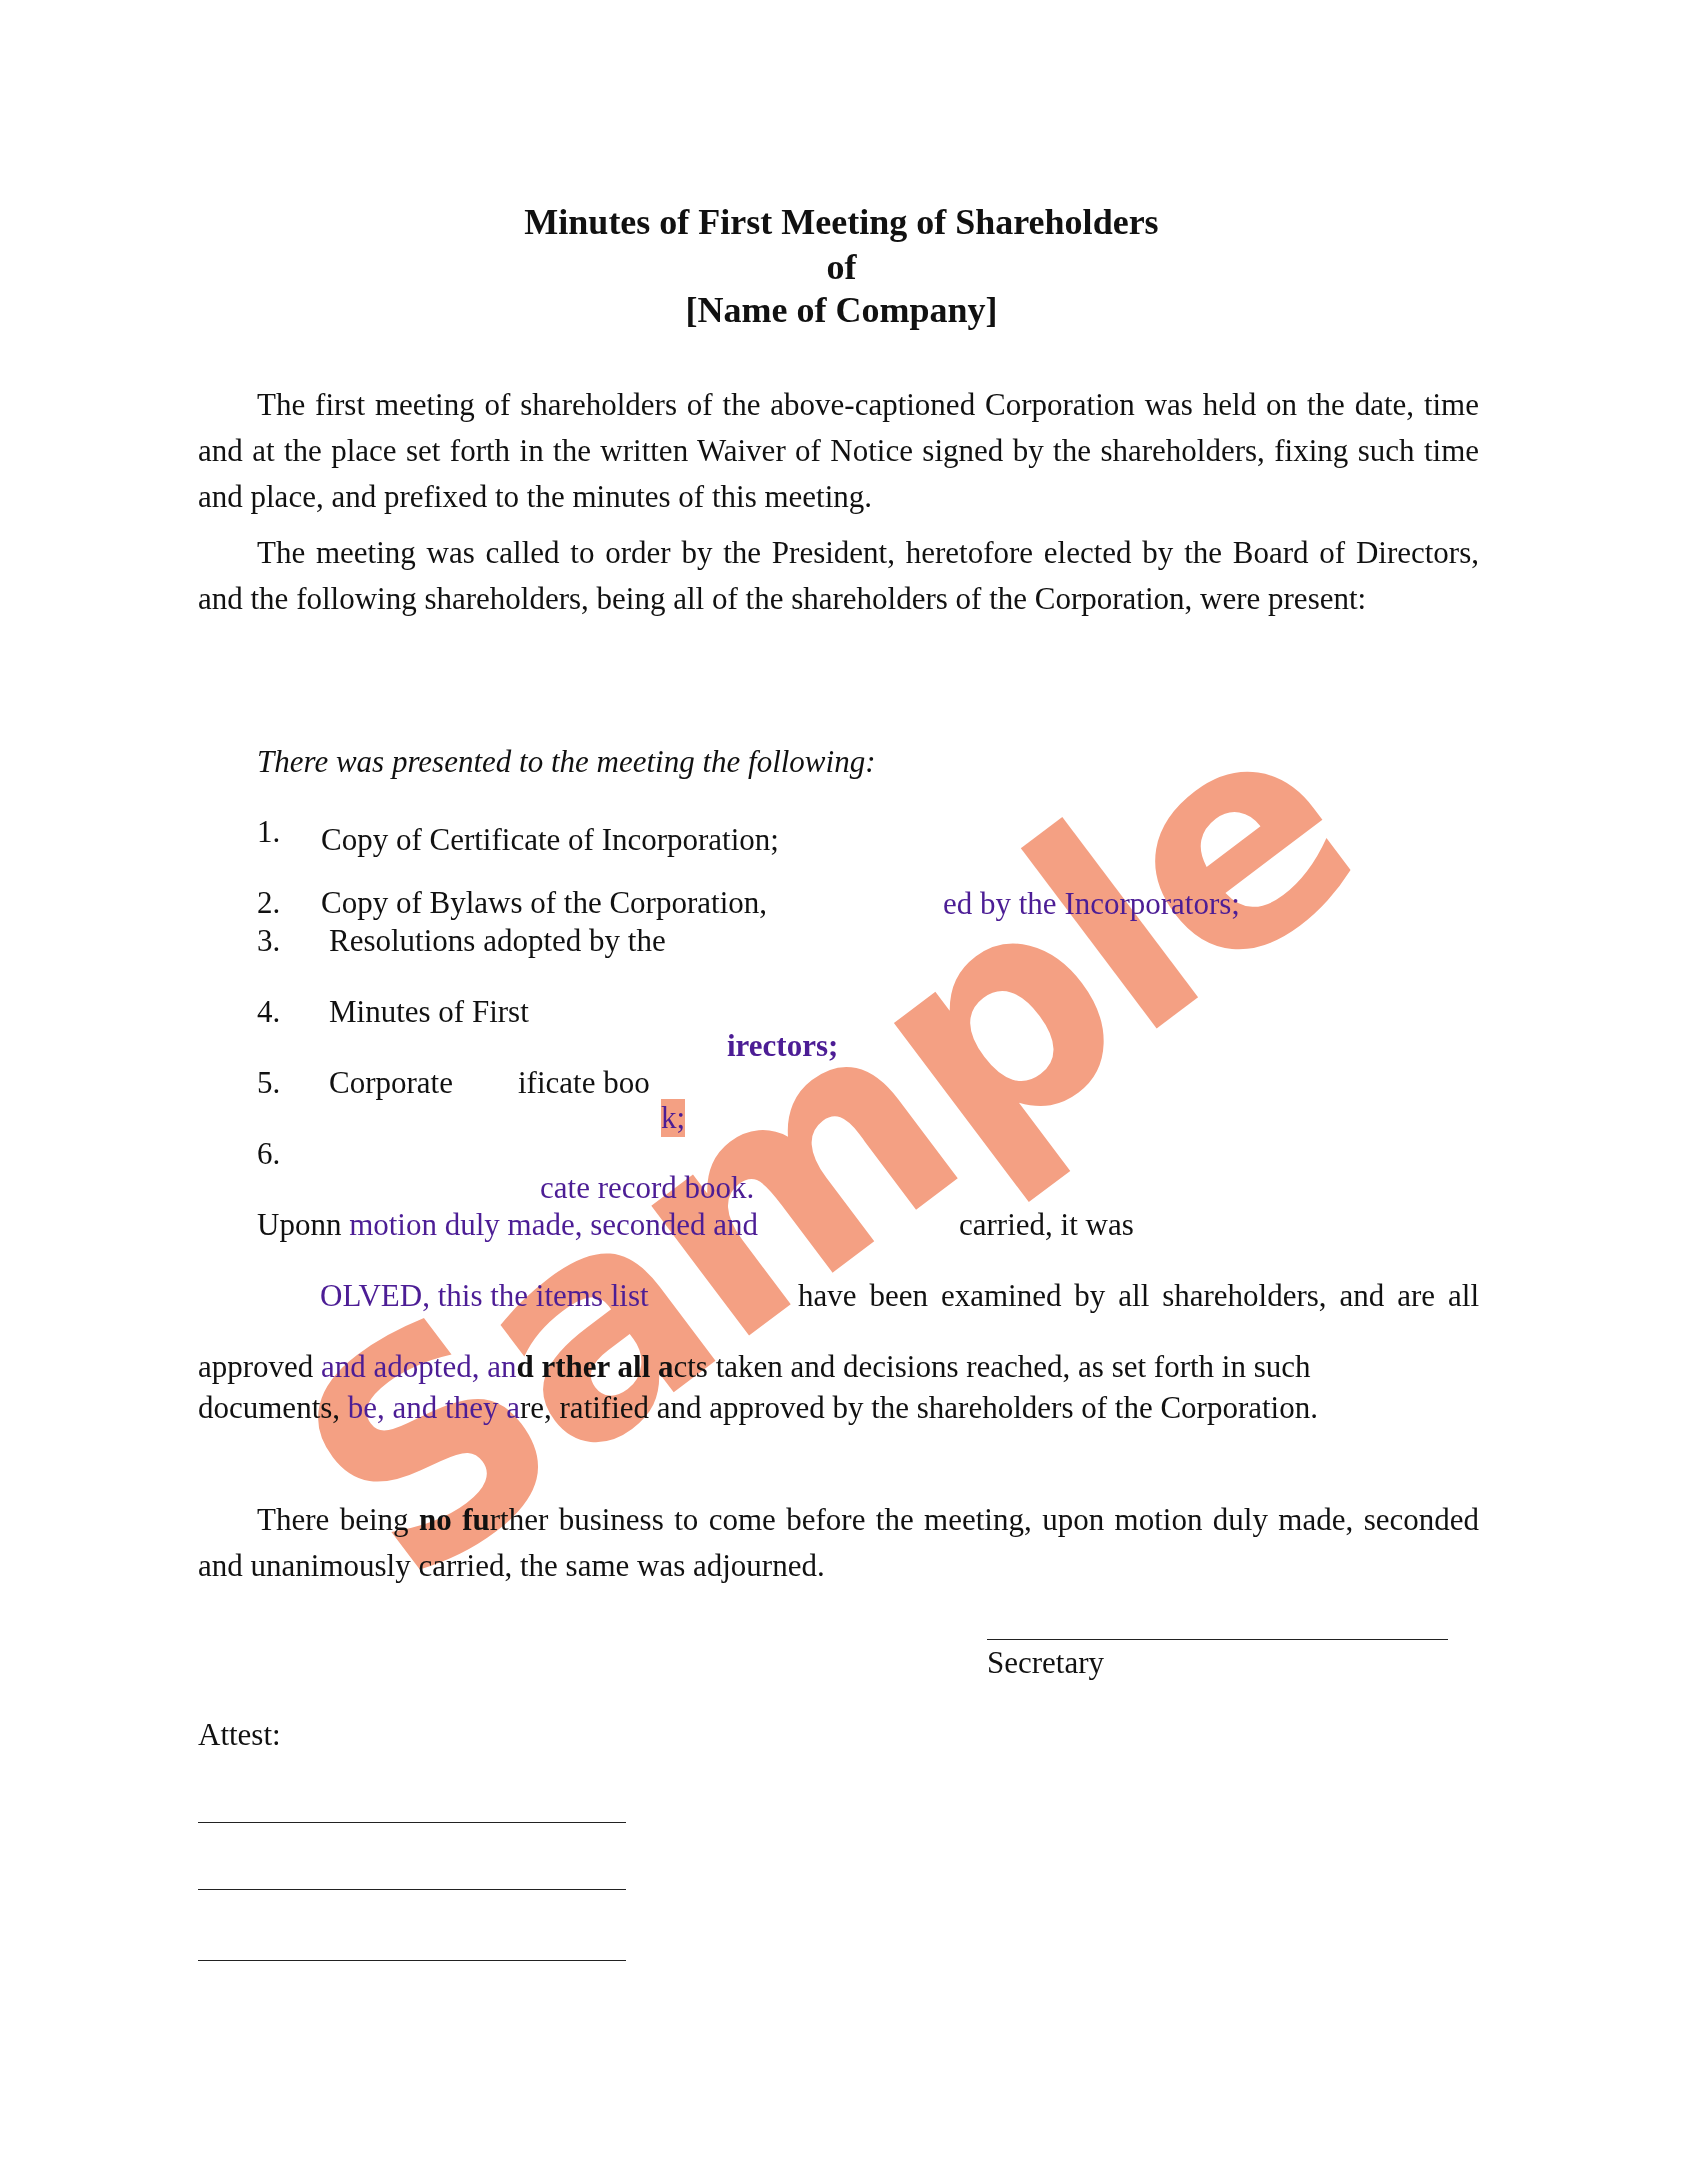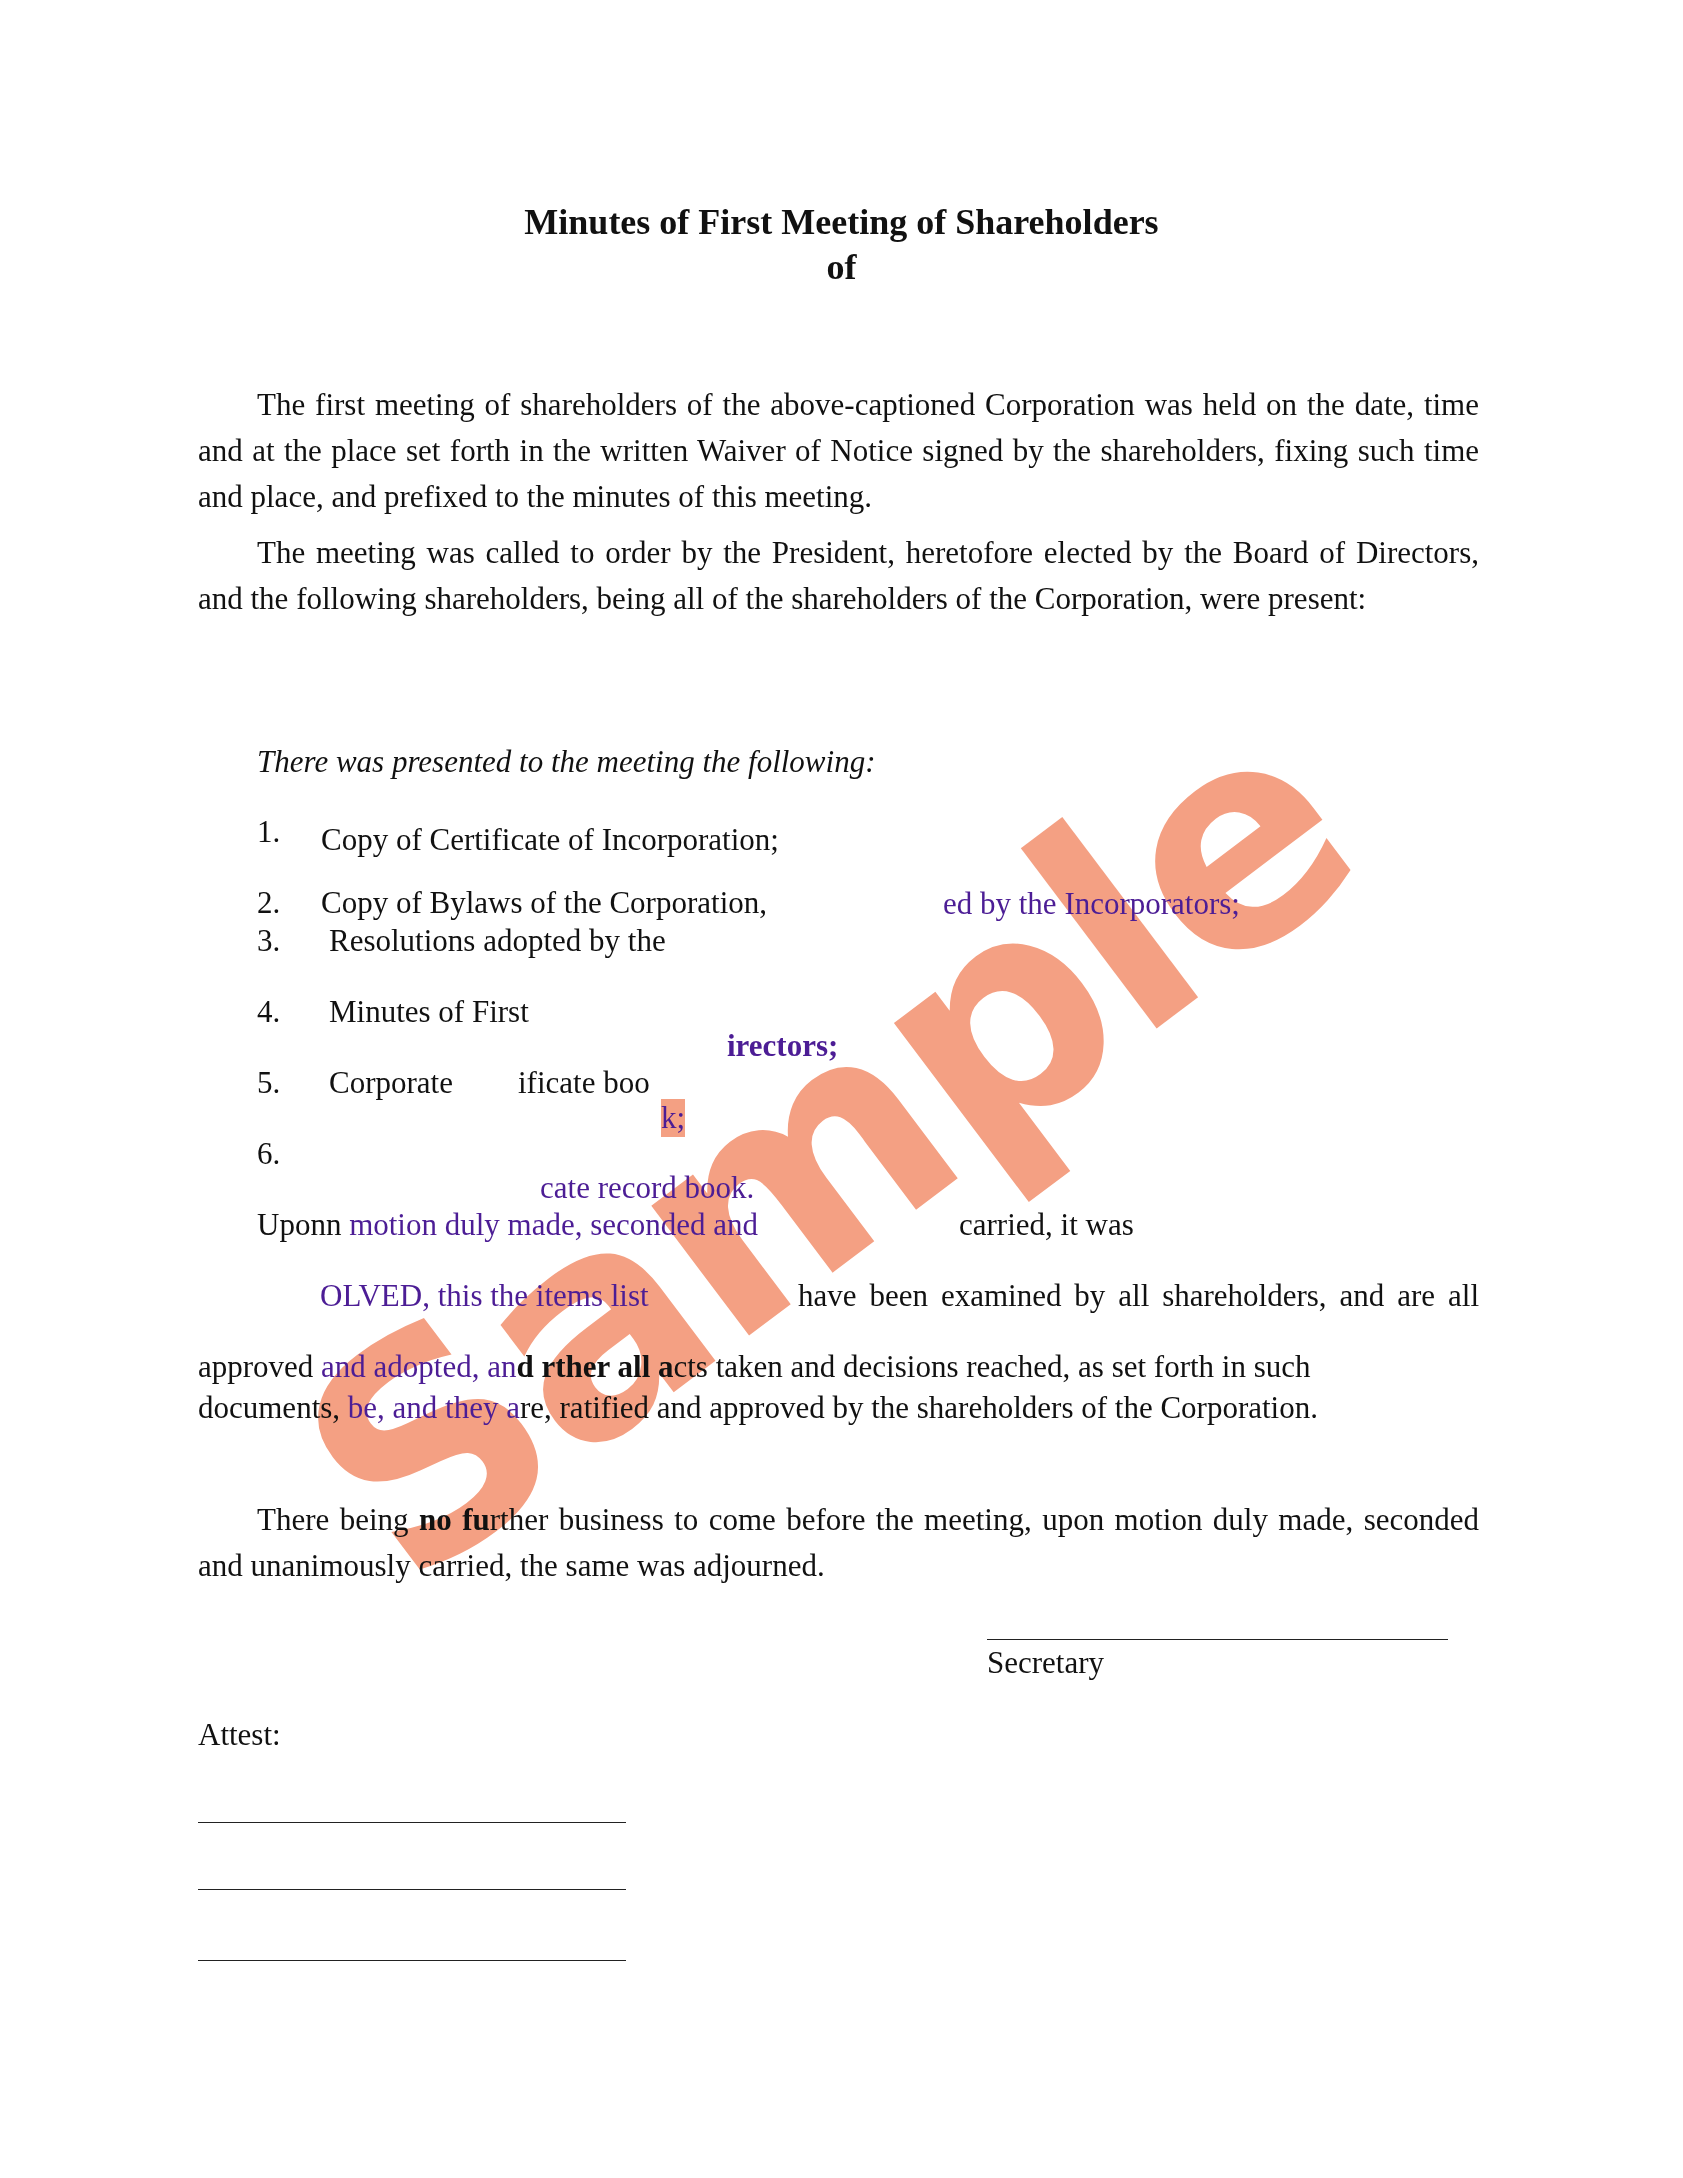--- a/index.html
+++ b/index.html
@@ -24,20 +24,21 @@
 </style>
 </head>
 <body>
 
 <div class="watermark">Sample</div>
 
 <div class="layer">
 
   <div class="title" style="top:200px;">Minutes of First Meeting of Shareholders</div>
   <div class="title" style="top:245px;">of</div>
+  <div class="title" style="top:288px;">[Name of Company]</div>
 
   <div class="just" style="top:382px;">
     <span class="ind"></span><span>The first meeting of shareholders of the above-captioned Corporation was held on the date, time and at the place set forth in the written Waiver of Notice signed by the shareholders, fixing such time and place, and prefixed to the minutes of this meeting.</span>
   </div>
 
   <div class="just" style="top:530px;">
     <span class="ind"></span><span>The meeting was called to order by the President, heretofore elected by the Board of Directors, and the following shareholders, being all of the shareholders of the Corporation, were present:</span>
   </div>
 
   <div class="t" style="left:257px; top:743px;font-style:italic;">There was presented to the meeting the following:</div>

